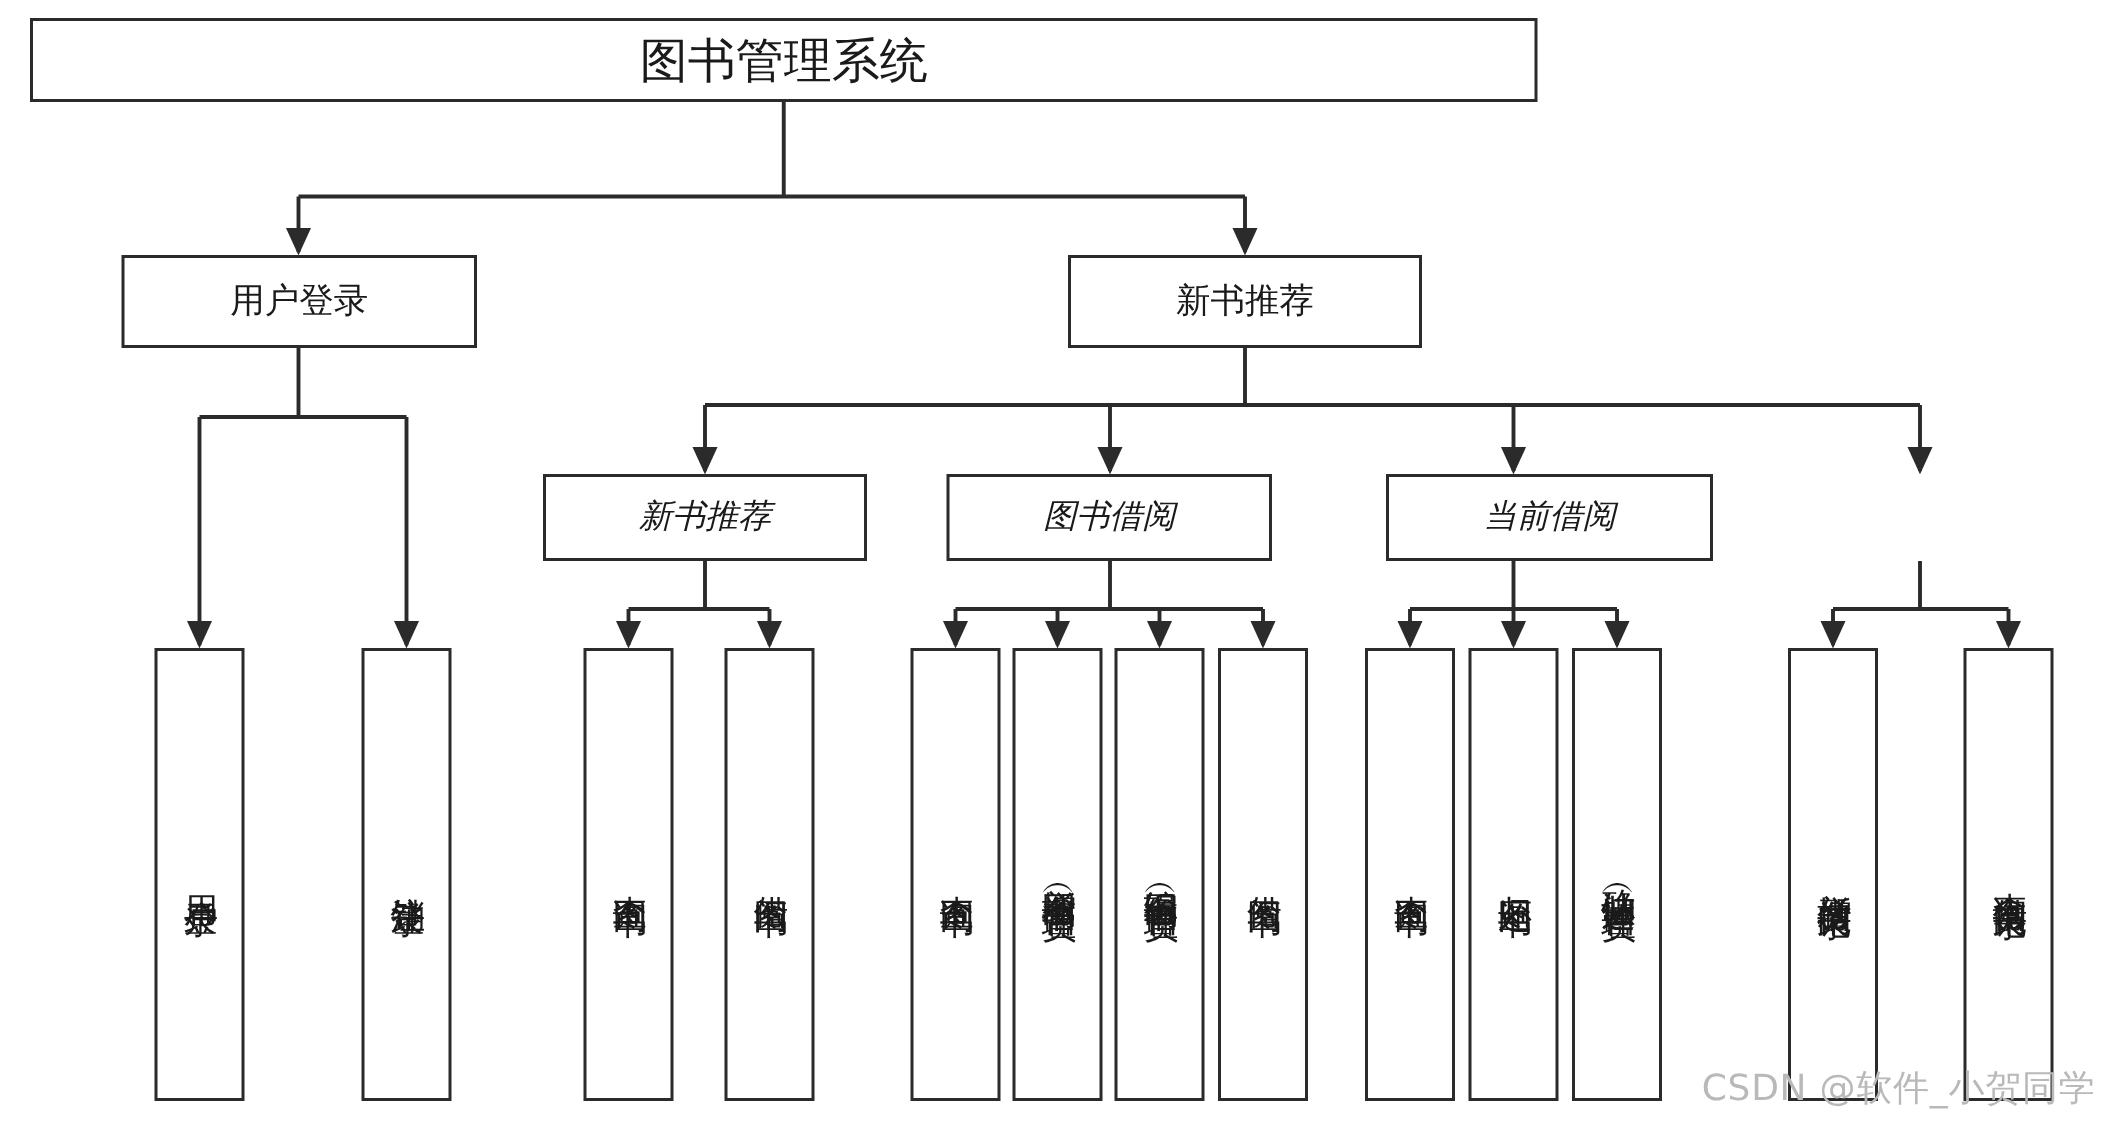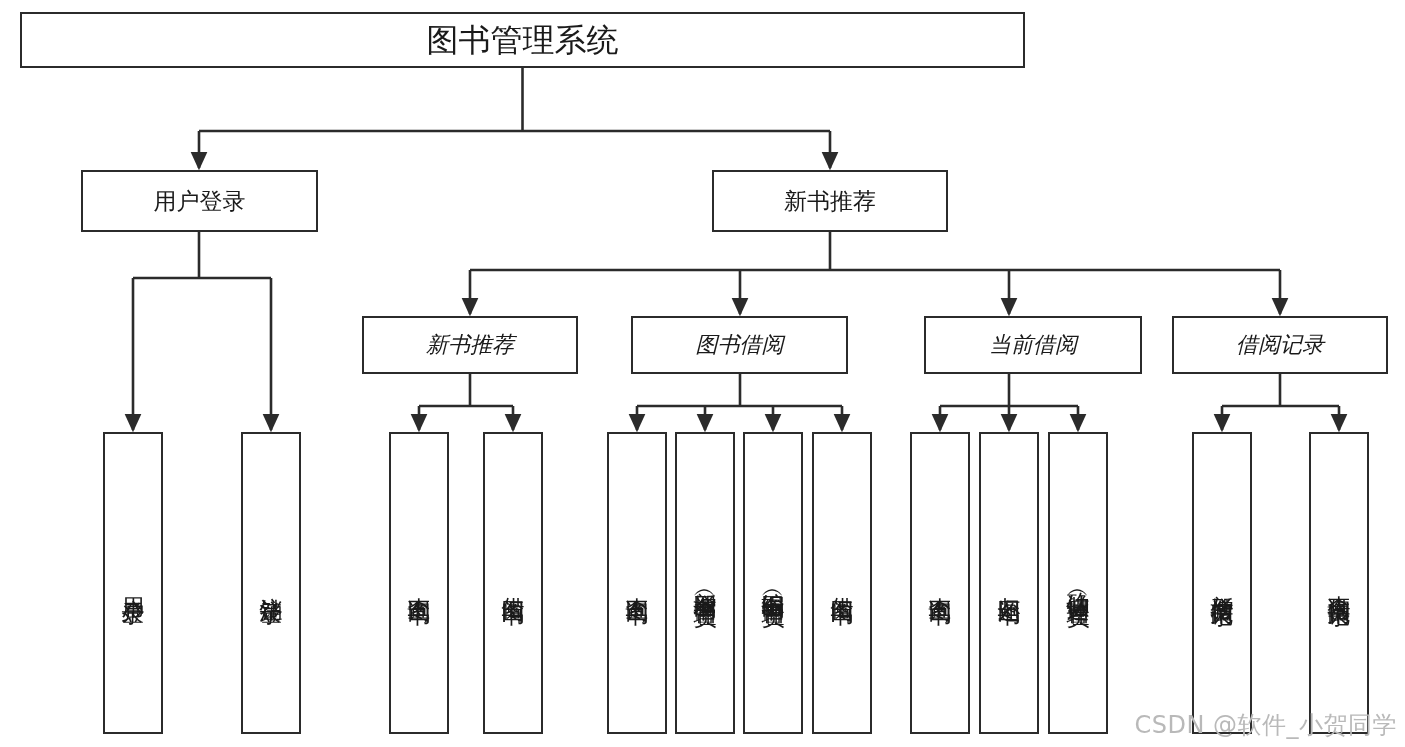--- a/index.html
+++ b/index.html
@@ -148,23 +148,20 @@
   </div>
 
   <div class="node lvl3" style="left:631px; top:316px; width:217px; height:58px;">
     <span class="label">图书借阅</span>
   </div>
 
   <div class="node lvl3" style="left:900px; top:316px; width:218px; height:58px;margin-left:24px;">
     <span class="label">当前借阅</span>
   </div>
 
-  <div class="node lvl3" style="left:1172px; top:316px; width:216px; height:58px;">
-    <span class="label">借阅记录</span>
-  </div>
 
   <div class="node leaf" style="left:103px; top:432px; width:60px; height:302px;">
     <span class="vtext">用户登录</span>
   </div>
 
   <div class="node leaf" style="left:241px; top:432px; width:60px; height:302px;">
     <span class="vtext">注销登录</span>
   </div>
 
   <div class="node leaf" style="left:389px; top:432px; width:60px; height:302px;">

